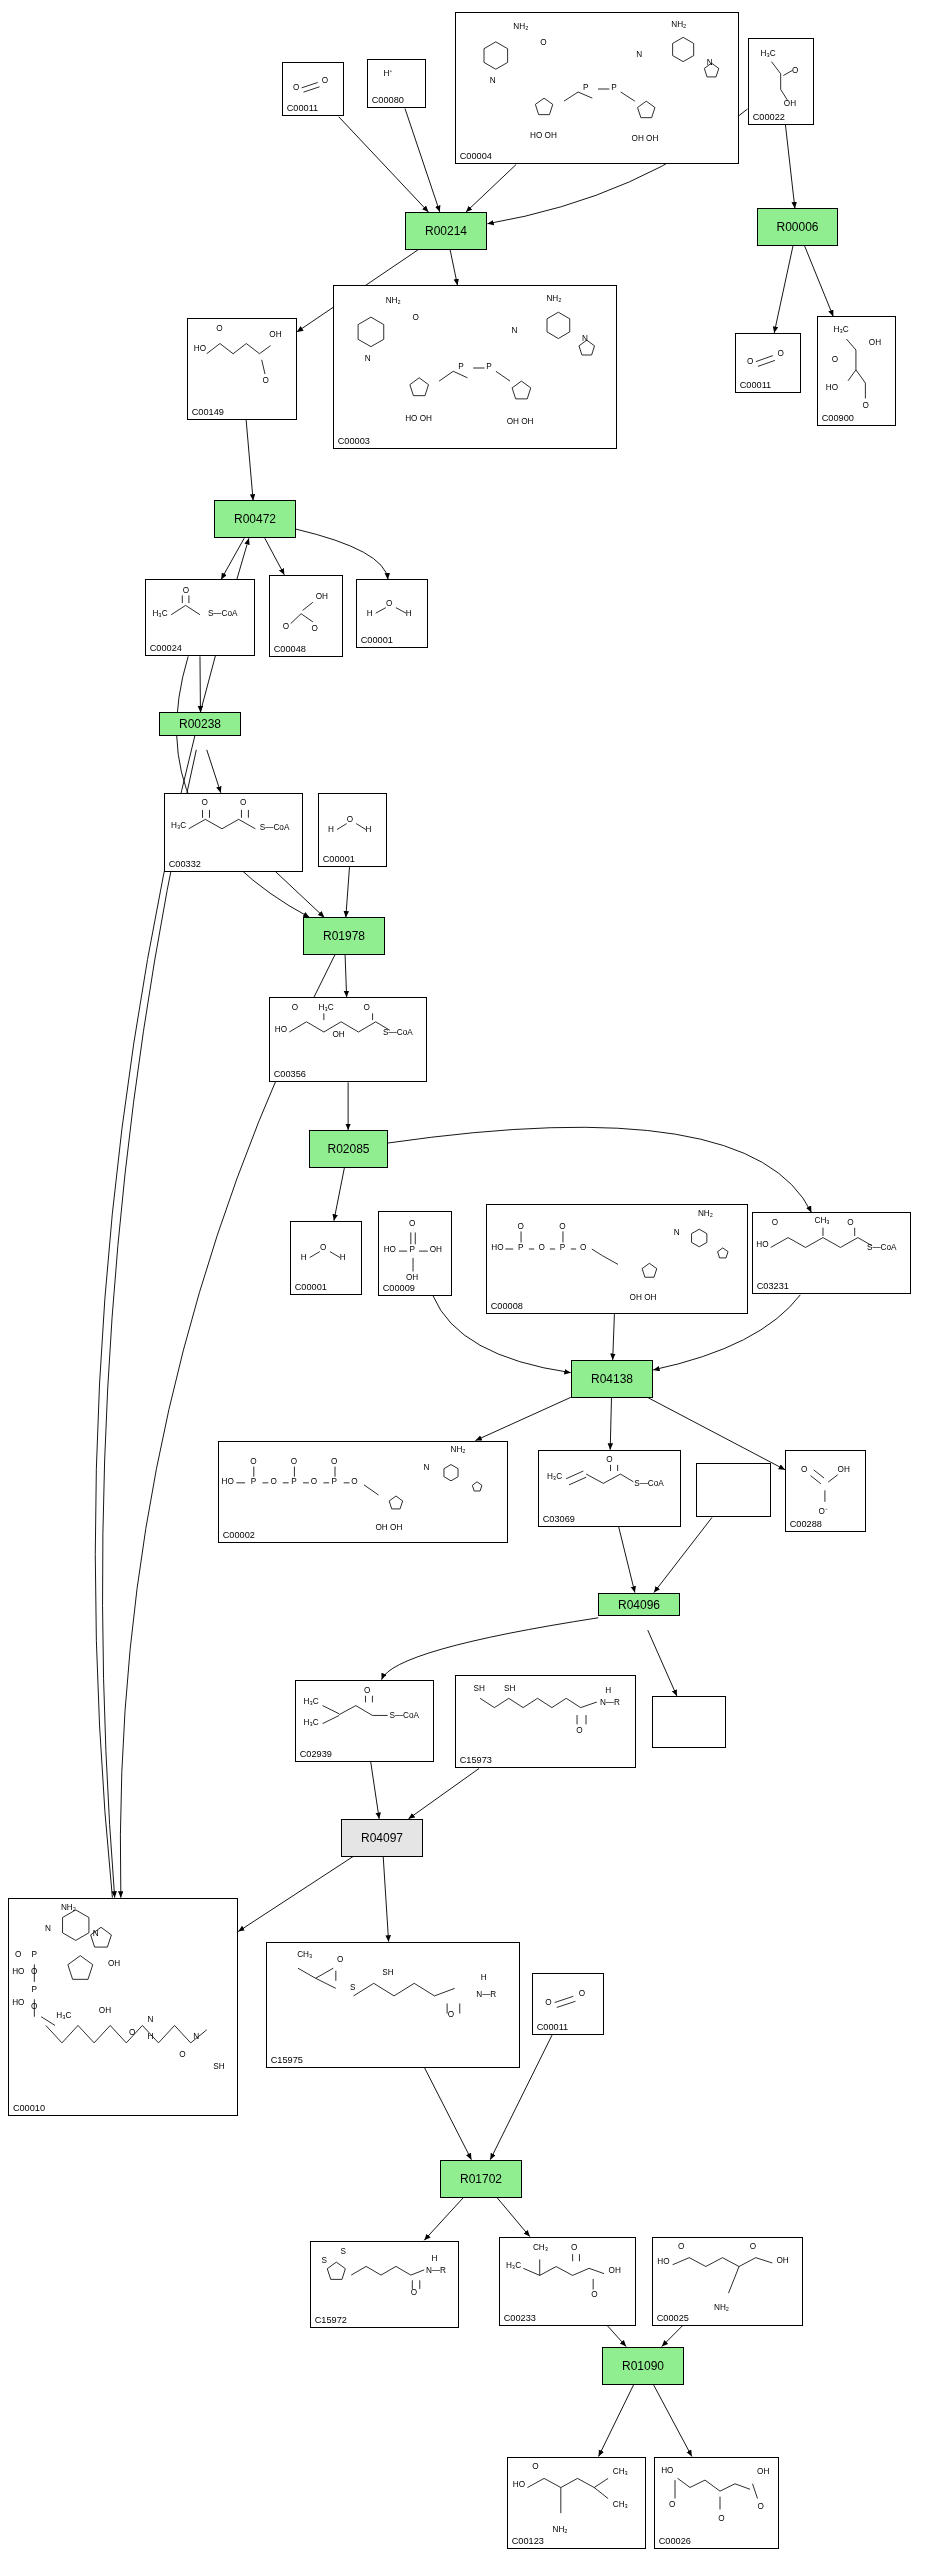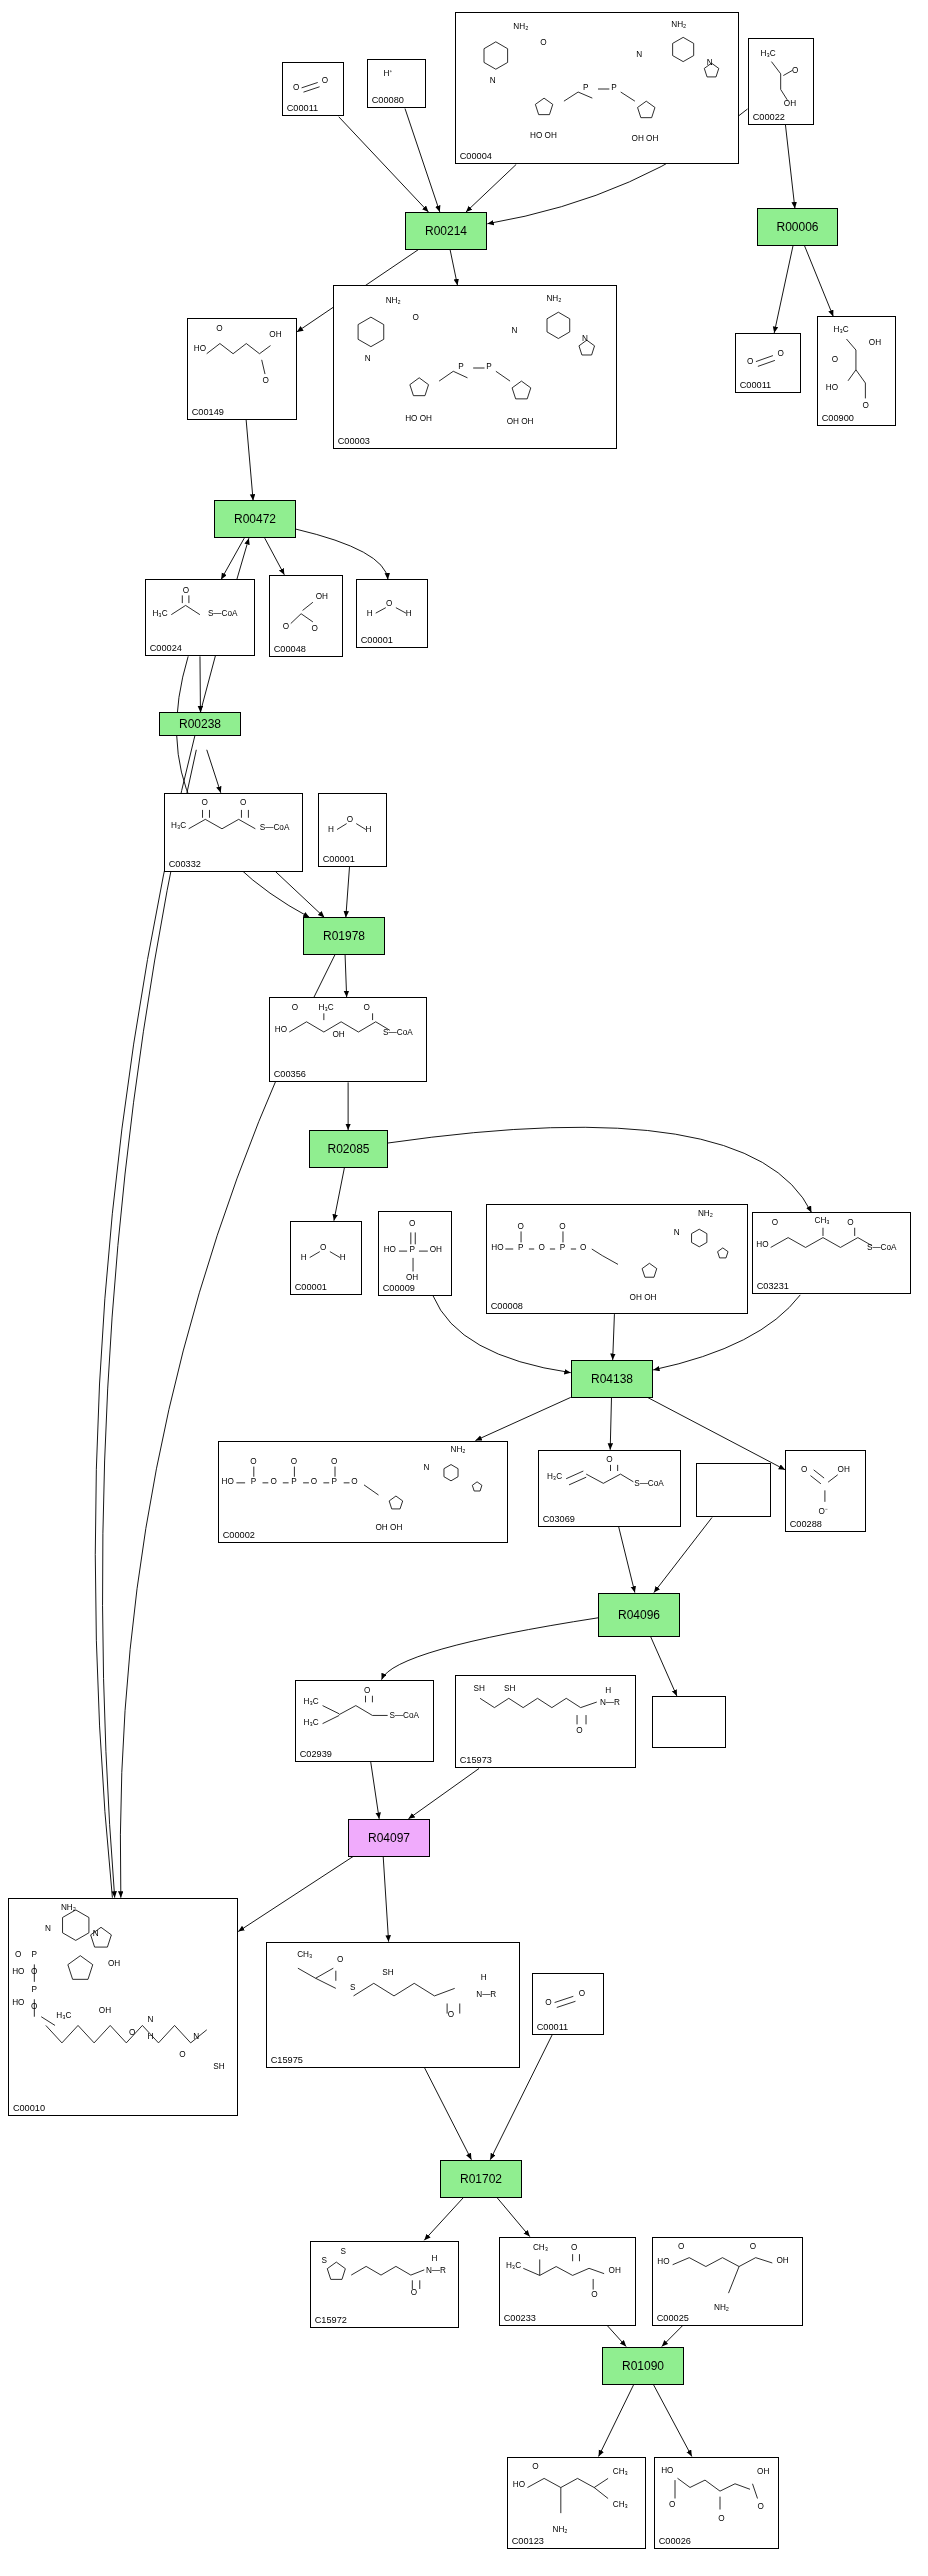--- a/index.html
+++ b/index.html
@@ -608,24 +608,24 @@
     </div>
     <div class="box reaction" style="left: 303px; top: 917px; width: 82px; height: 38px; background: rgb(144, 238, 144);">
       <span>R01978</span>
     </div>
     <div class="box reaction" style="left: 309px; top: 1130px; width: 79px; height: 38px; background: rgb(144, 238, 144);">
       <span>R02085</span>
     </div>
     <div class="box reaction" style="left: 571px; top: 1360px; width: 82px; height: 38px; background: rgb(144, 238, 144);">
       <span>R04138</span>
     </div>
-    <div class="box reaction" style="left: 598px; top: 1593px; width: 82px; height: 44px; background: rgb(144, 238, 144);">
+    <div class="box reaction" style="left: 598px; top: 1593px; width: 82px; height: 23px; background: rgb(144, 238, 144);">
       <span>R04096</span>
     </div>
-    <div class="box reaction" style="left: 348px; top: 1819px; width: 82px; height: 38px; background: #f0abfc;">
+    <div class="box reaction" style="left: 341px; top: 1819px; width: 82px; height: 38px; background: #e5e5e5;">
       <span>R04097</span>
     </div>
     <div class="box reaction" style="left: 440px; top: 2160px; width: 82px; height: 38px; background: rgb(144, 238, 144);">
       <span>R01702</span>
     </div>
     <div class="box reaction" style="left: 602px; top: 2347px; width: 82px; height: 38px; background: rgb(144, 238, 144);">
       <span>R01090</span>
     </div>
   </div>
 

